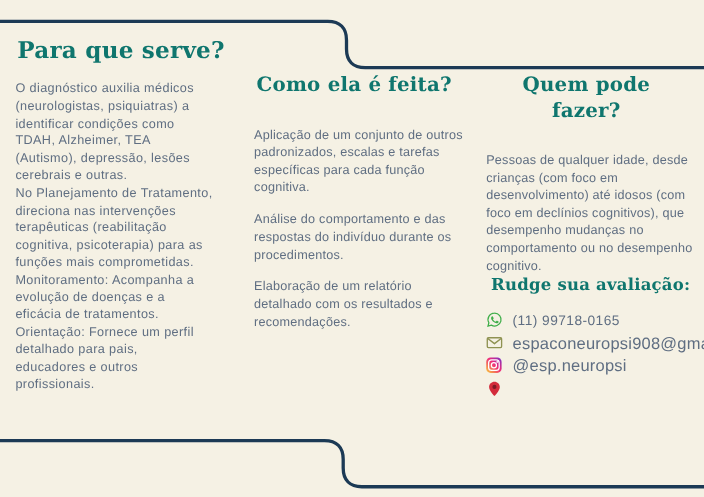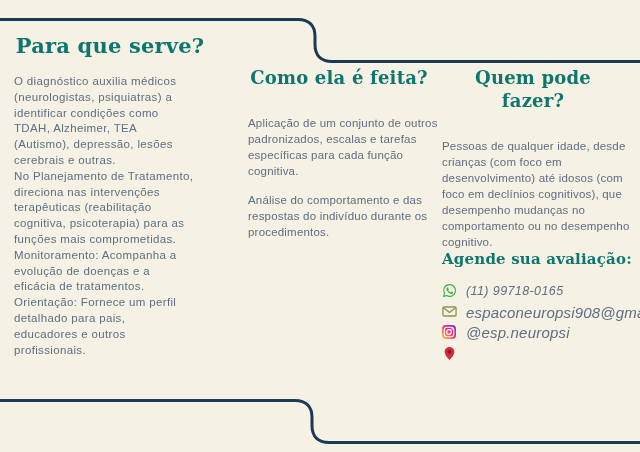--- a/index.html
+++ b/index.html
@@ -17,29 +17,29 @@
     font-weight:700; color:#0f766e; text-align:center;
     letter-spacing:0.2px;
   }
   .body {
     color:#5f6e82; white-space:pre-line;
     font-size:11.5px; line-height:15.8px; letter-spacing:0.35px;
   }
 
   .col-left  { position:absolute; left:14px;  top:33px;  width:205px; }
   .col-left .title { font-size:21px; line-height:26px; margin-bottom:15px; width:192px; }
-  .col-mid   { position:absolute; left:231px; top:66px;  width:196px;margin-left:17px; }
+  .col-mid   { position:absolute; left:231px; top:66px;  width:196px; }
   .col-right { position:absolute; left:442px; top:66px;  width:196px; }
   .col-mid .title, .col-right .title { font-size:18px; line-height:23px; margin-bottom:26px; width:182px; }
   .col-mid .body { line-height:16px; margin-bottom:13px; letter-spacing:0.2px; }
   .col-right .body { line-height:16px; letter-spacing:0.2px; }
 
   .contact { position:absolute; left:442px; top:250px; width:196px; }
   .contact .title { font-size:15px; line-height:18px; margin-bottom:15px; width:190px; }
-  .crow { display:flex; align-items:flex-start; gap:9px; margin-bottom:4px; min-height:16px;font-style:italic; }
+  .crow { display:flex; align-items:flex-start; gap:9px; margin-bottom:4px; min-height:16px; }
   .crow .ctext { color:#5f6e82; font-size:15px; line-height:15.5px; letter-spacing:0.2px; white-space:pre-line; padding-top:1px; }
   .crow.phone .ctext { font-size:12.5px; letter-spacing:0.4px; }
   .cicon { flex:0 0 15px; width:15px; height:15px; position:relative; }
   .ig-badge {
     width:14px; height:14px; border-radius:4px; margin-top:1px;
     background:linear-gradient(45deg,#f9ce34 0%,#ee2a7b 55%,#9b2fae 85%,#6228d7 100%);
     display:flex; align-items:center; justify-content:center;
   }
 </style>
 </head>
@@ -76,35 +76,38 @@
 
   <section class="col-mid">
     <h2 class="title">Como ela é feita?</h2>
     <p class="body">Aplicação de um conjunto de outros
 padronizados, escalas e tarefas
 específicas para cada função
 cognitiva.</p>
     <p class="body">Análise do comportamento e das
 respostas do indivíduo durante os
 procedimentos.</p>
+    <p class="body">Elaboração de um relatório
+detalhado com os resultados e
+recomendações.</p>
   </section>
 
   <section class="col-right">
     <h2 class="title">Quem pode fazer?</h2>
     <p class="body">Pessoas de qualquer idade, desde
 crianças (com foco em
 desenvolvimento) até idosos (com
 foco em declínios cognitivos), que
 desempenho mudanças no
 comportamento ou no desempenho
 cognitivo.</p>
   </section>
 
   <section class="contact">
-    <h3 class="title">Agende sua avaliação:</h3>
+    <h3 class="title">Rudge sua avaliação:</h3>
 
     <div class="crow phone">
       <span class="cicon">
         <svg viewBox="0 0 24 24" width="15" height="15">
           <path d="M12 2.6a9.4 9.4 0 0 0-8.1 14.1L2.6 21.4l4.9-1.3A9.4 9.4 0 1 0 12 2.6z" fill="none" stroke="#3fae49" stroke-width="1.8"></path>
           <path d="M9.3 6.9c-.25-.6-.5-.62-.75-.63-.2-.01-.43-.01-.66-.01s-.6.09-.92.42c-.31.34-1.2 1.17-1.2 2.86s1.23 3.32 1.4 3.55c.17.23 2.37 3.8 5.85 5.18 2.9 1.14 3.49.91 4.12.86.63-.06 2.03-.83 2.31-1.63.29-.8.29-1.49.2-1.63-.08-.14-.31-.23-.66-.4s-2.03-1-2.35-1.12c-.31-.11-.54-.17-.77.17-.23.34-.89 1.12-1.09 1.35-.2.23-.4.26-.74.09-.34-.17-1.45-.54-2.76-1.7-1.02-.91-1.7-2.03-1.9-2.37-.2-.34-.02-.53.15-.7.15-.15.34-.4.51-.6.17-.2.23-.34.34-.57.11-.23.06-.43-.03-.6-.09-.17-.75-1.87-1.05-2.52z" fill="#3fae49" transform="scale(0.78) translate(3.4,3.2)"></path>
         </svg>
       </span>
       <span class="ctext">(11) 99718-0165</span>
     </div>

